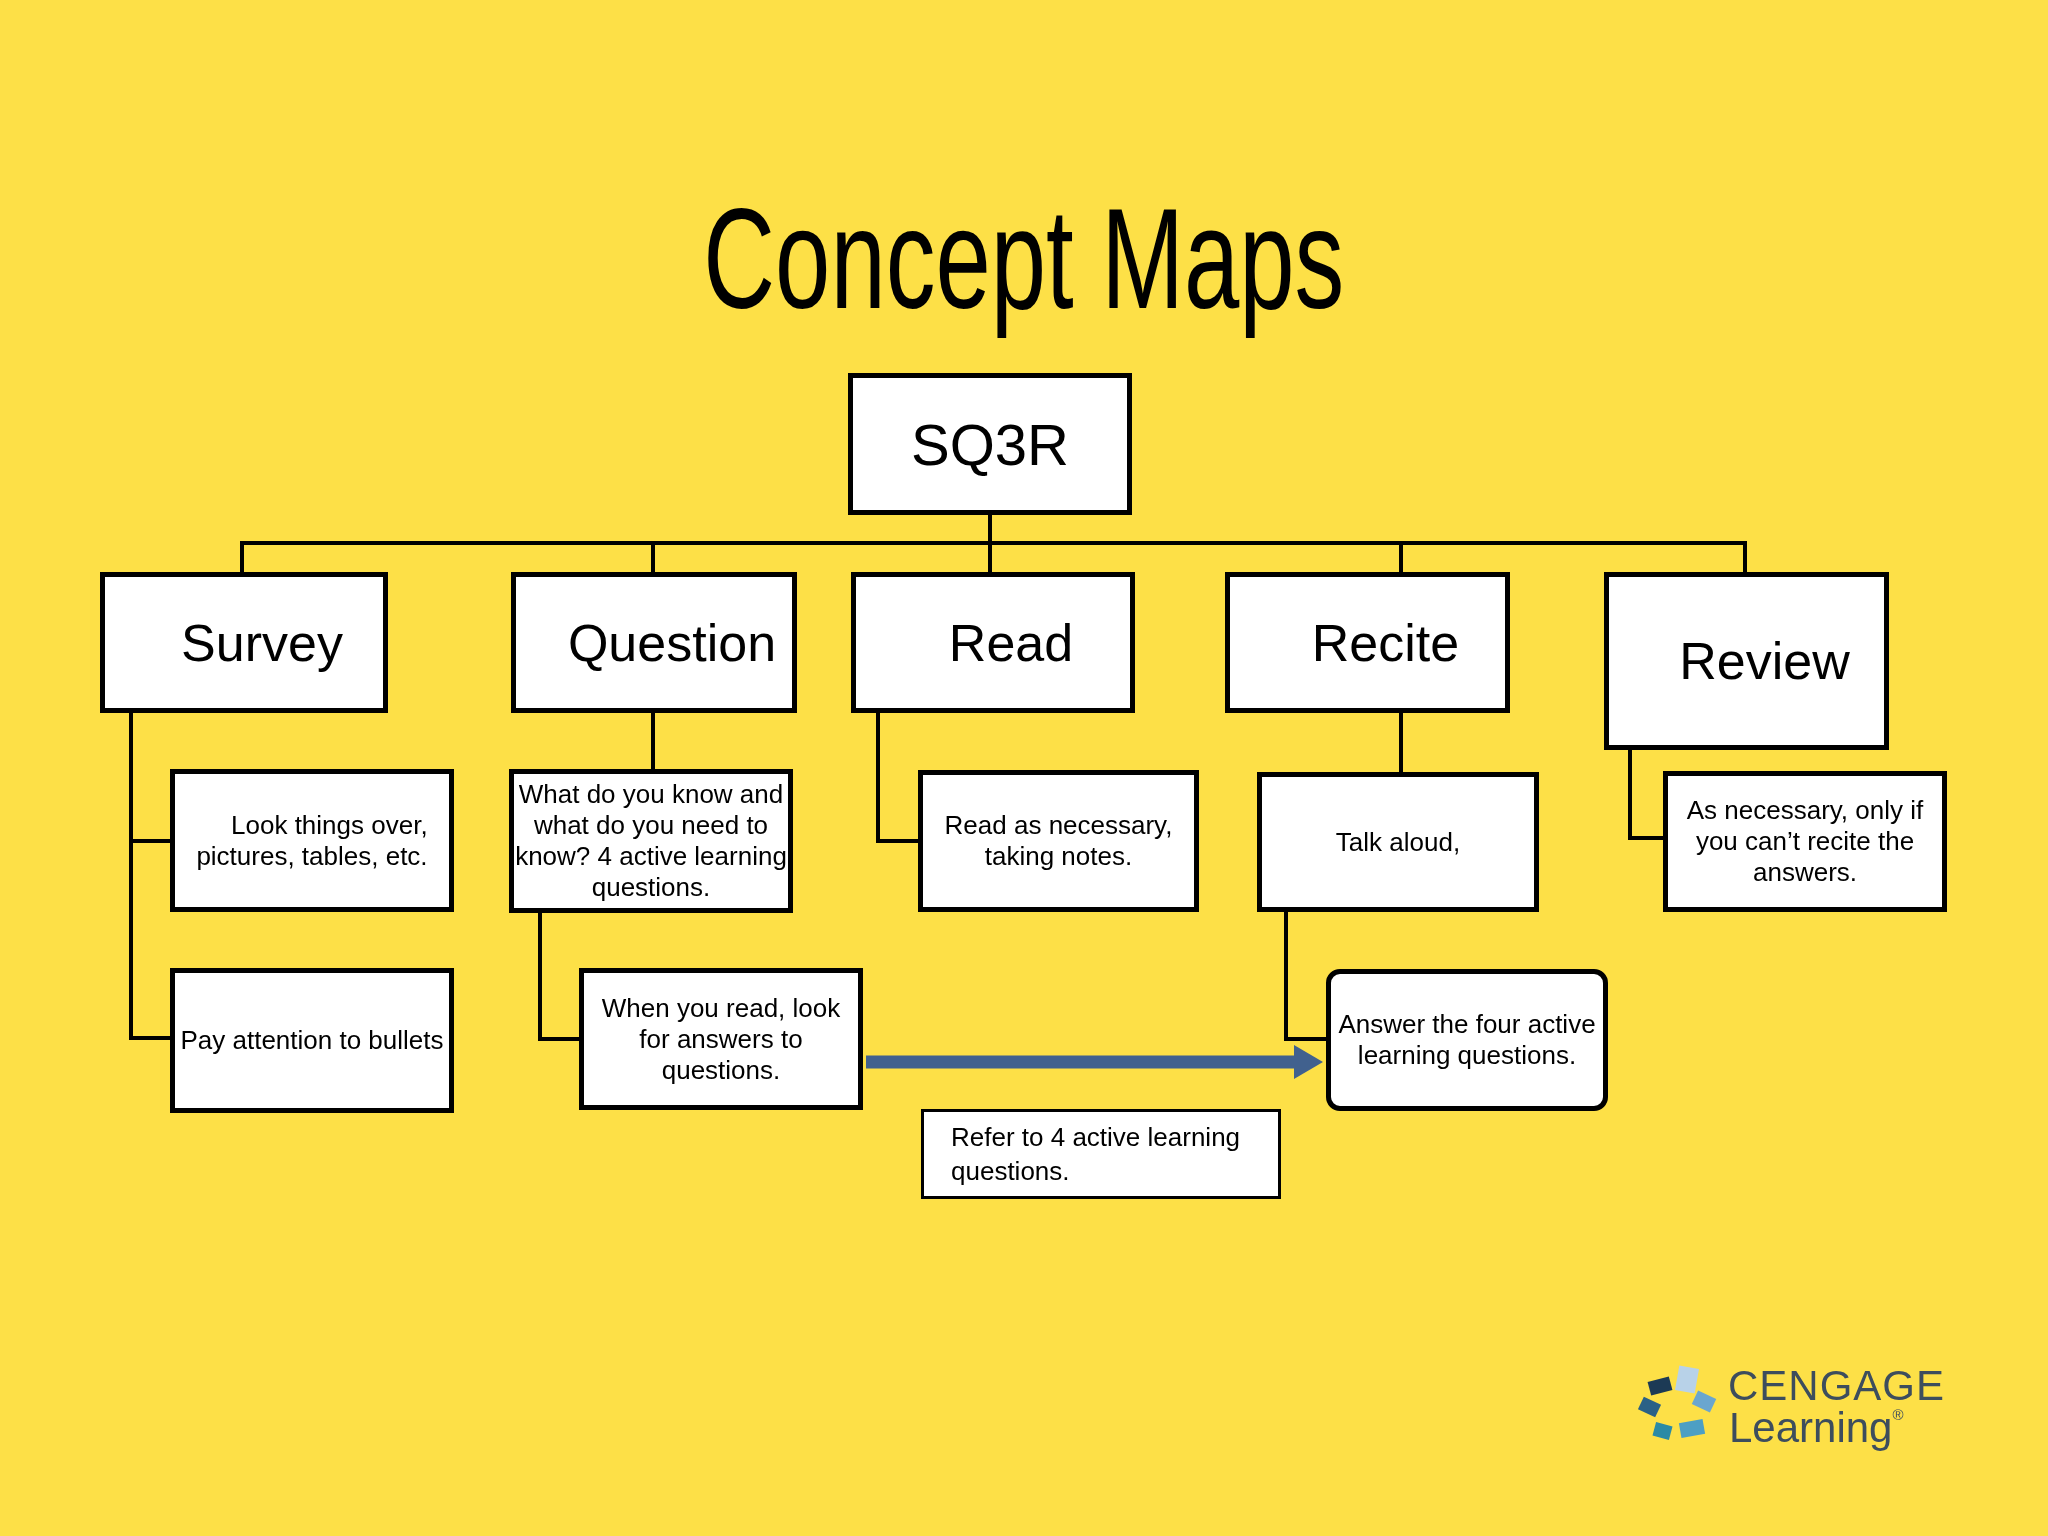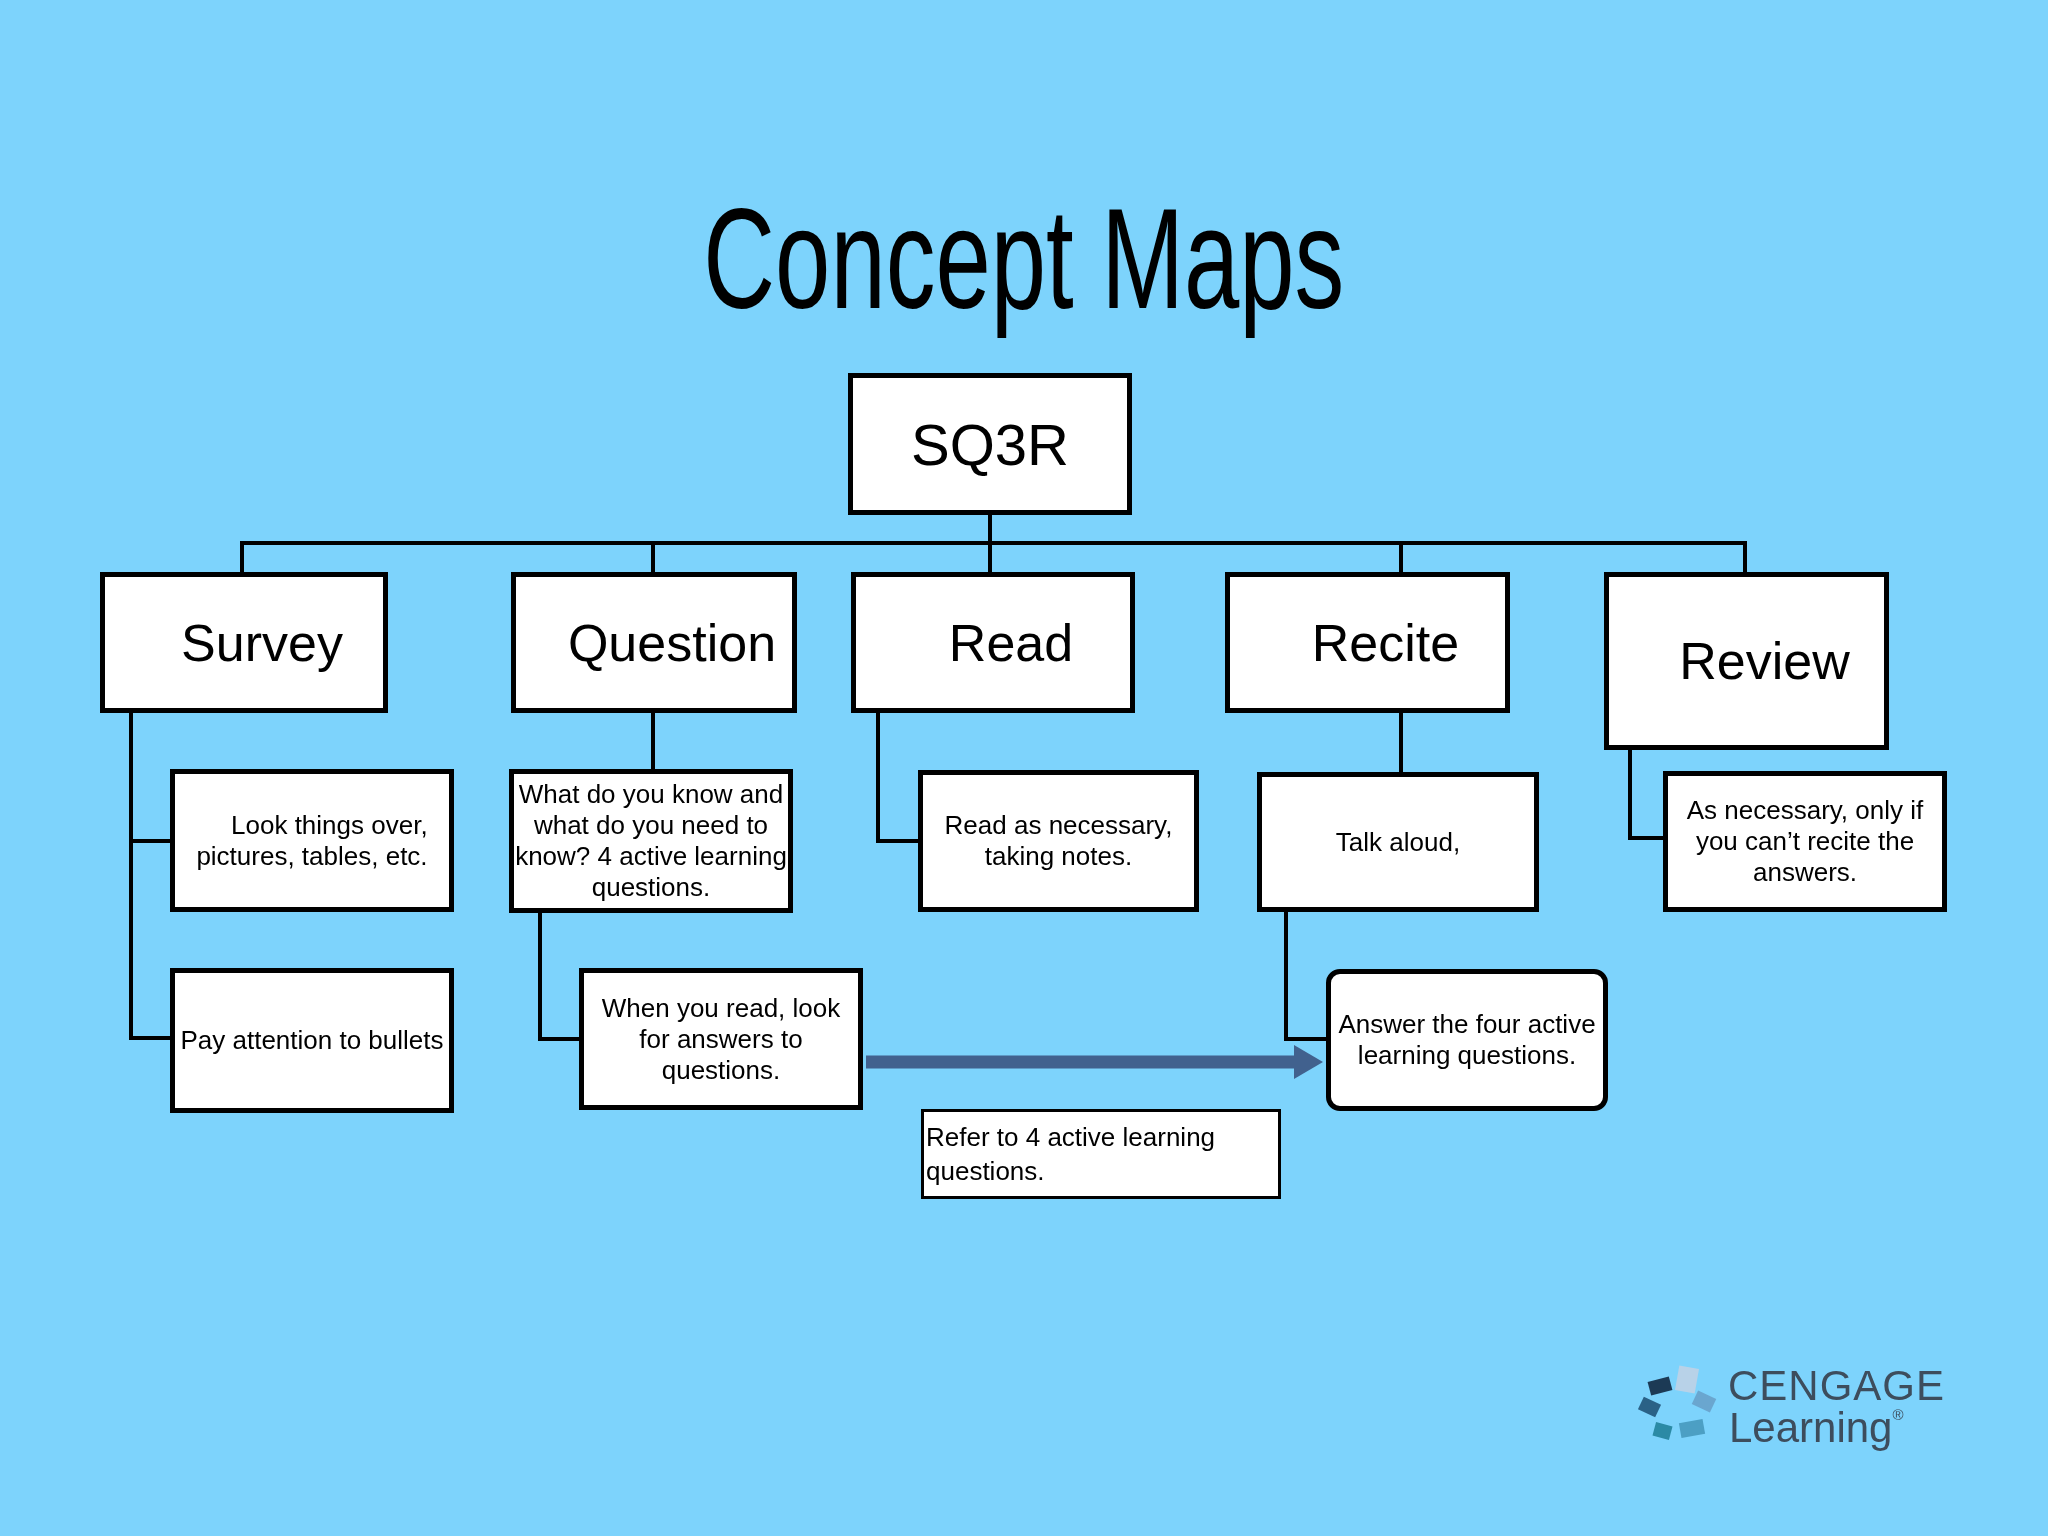--- a/index.html
+++ b/index.html
@@ -1,19 +1,19 @@
 <!DOCTYPE html>
 <html><head>
 <meta charset="utf-8">
 <style>
   html,body{margin:0;padding:0;background:#ffffff;}
   .slide{
     position:relative;
     width:2048px;height:1536px;
-    background:#7dd3fc;
+    background:#fde047;
     font-family:"Liberation Sans", sans-serif;
     color:#000;
     overflow:hidden;
   }
   .title{
     position:absolute;left:0;right:0;top:188px;
     margin:0;text-align:center;
     font-size:142px;line-height:1;font-weight:400;
     white-space:nowrap;
   }
@@ -24,21 +24,21 @@
     border:5px solid #000;background:#fff;
     display:flex;align-items:center;justify-content:center;
     text-align:center;
   }
   .root-box{font-size:58px;}
   .branch-box{font-size:52px;padding-left:36px;}
   .leaf-box{font-size:26px;line-height:31px;white-space:pre-line;}
   .note-box{
     border-width:3px;
     justify-content:flex-start;text-align:left;
-    padding-left:2px;
+    padding-left:27px;
     font-size:26px;line-height:34px;white-space:pre-line;
   }
   .logo-mark{position:absolute;left:1634px;top:1360px;}
   .logo-text{position:absolute;margin:0;font-weight:400;white-space:nowrap;}
   .logo-brand{left:1728px;top:1362px;font-size:42px;letter-spacing:1px;color:#3D4D5D;}
   .logo-division{left:1729px;top:1404px;font-size:42px;color:#3D4D5D;}
   .reg-mark{font-size:15px;vertical-align:22px;}
 </style>
 </head>
 <body>

